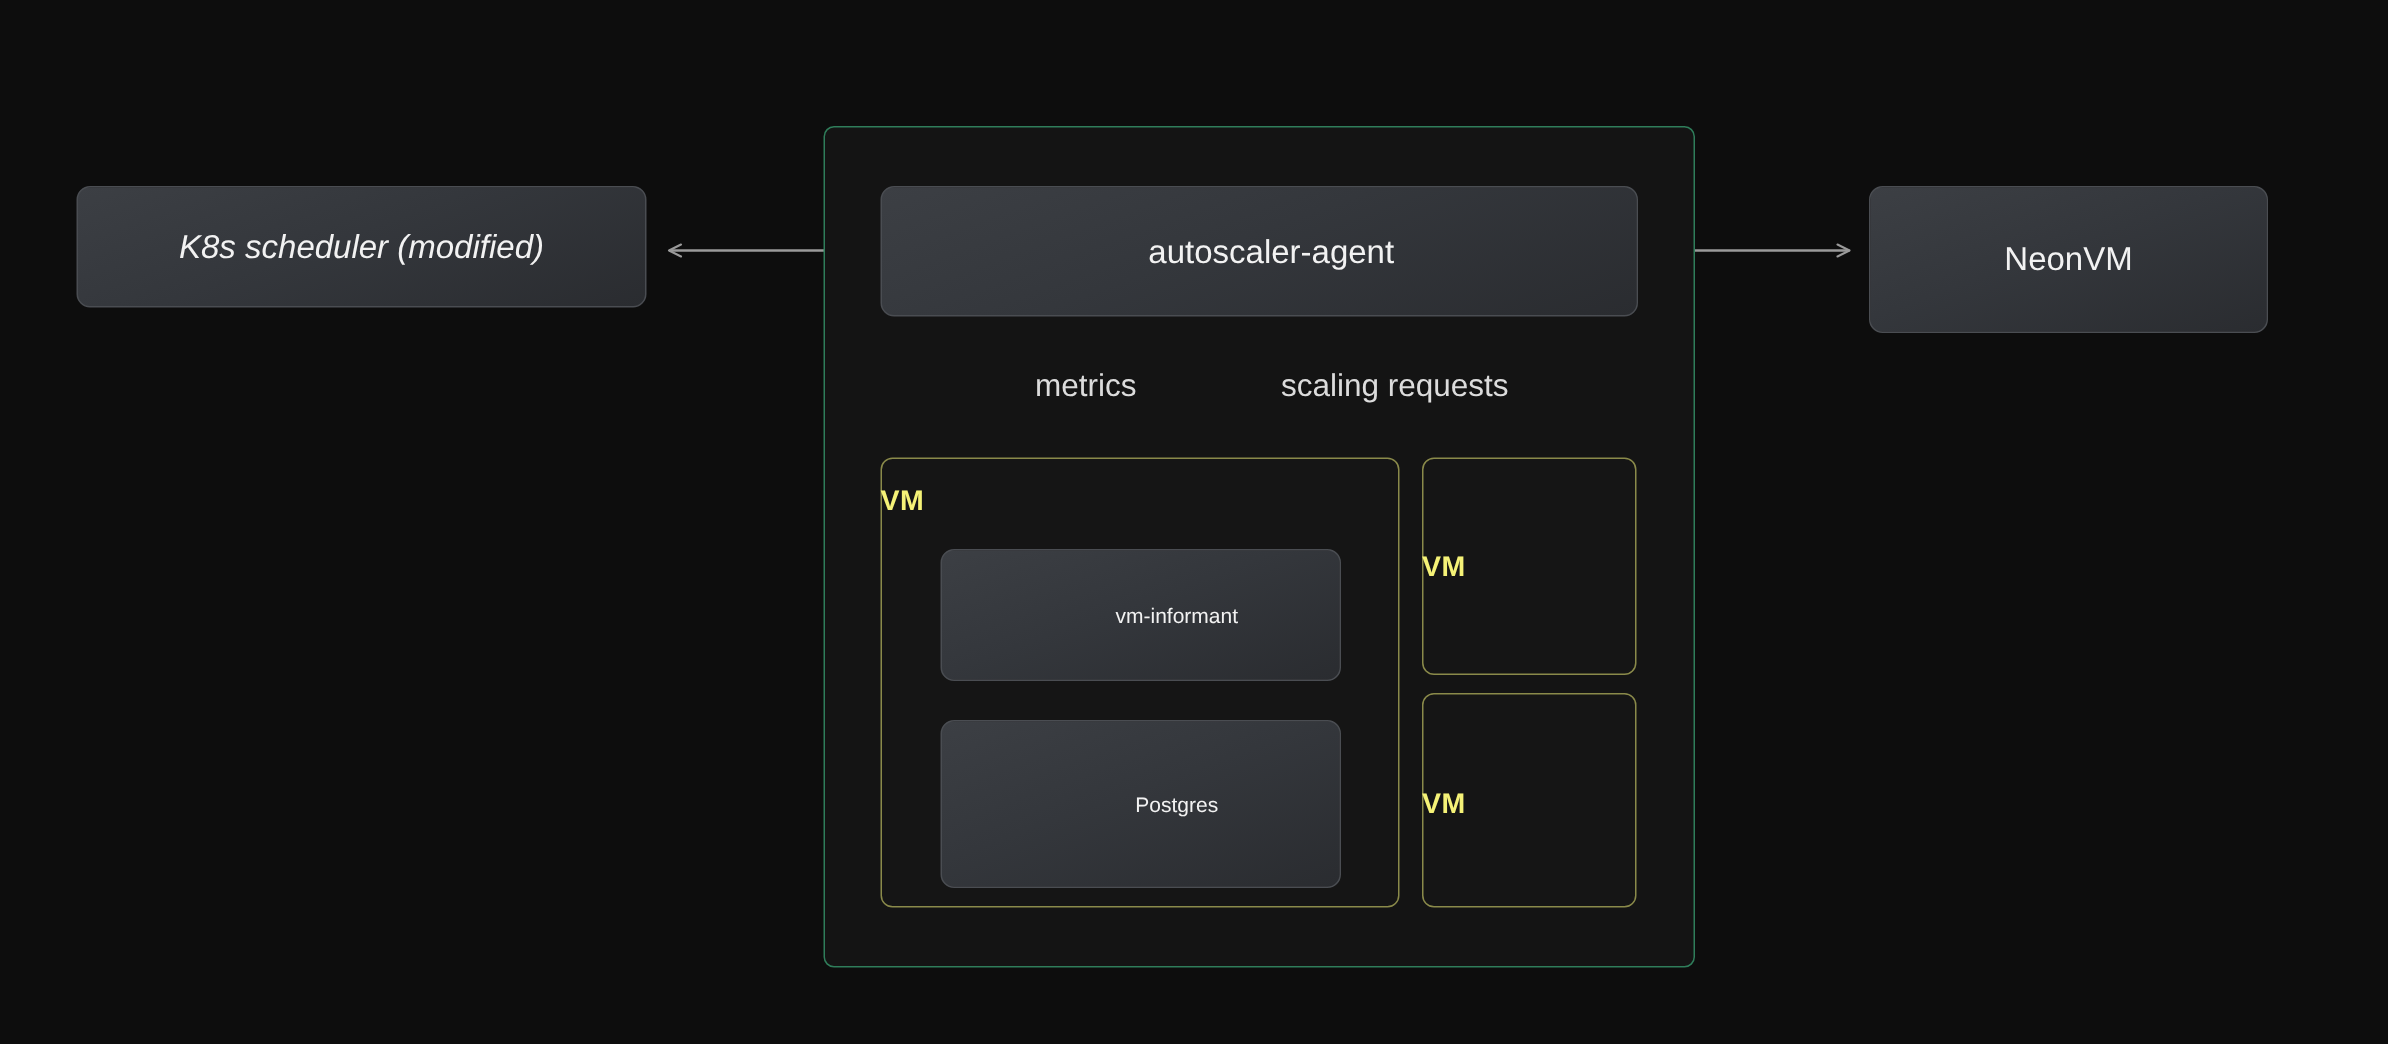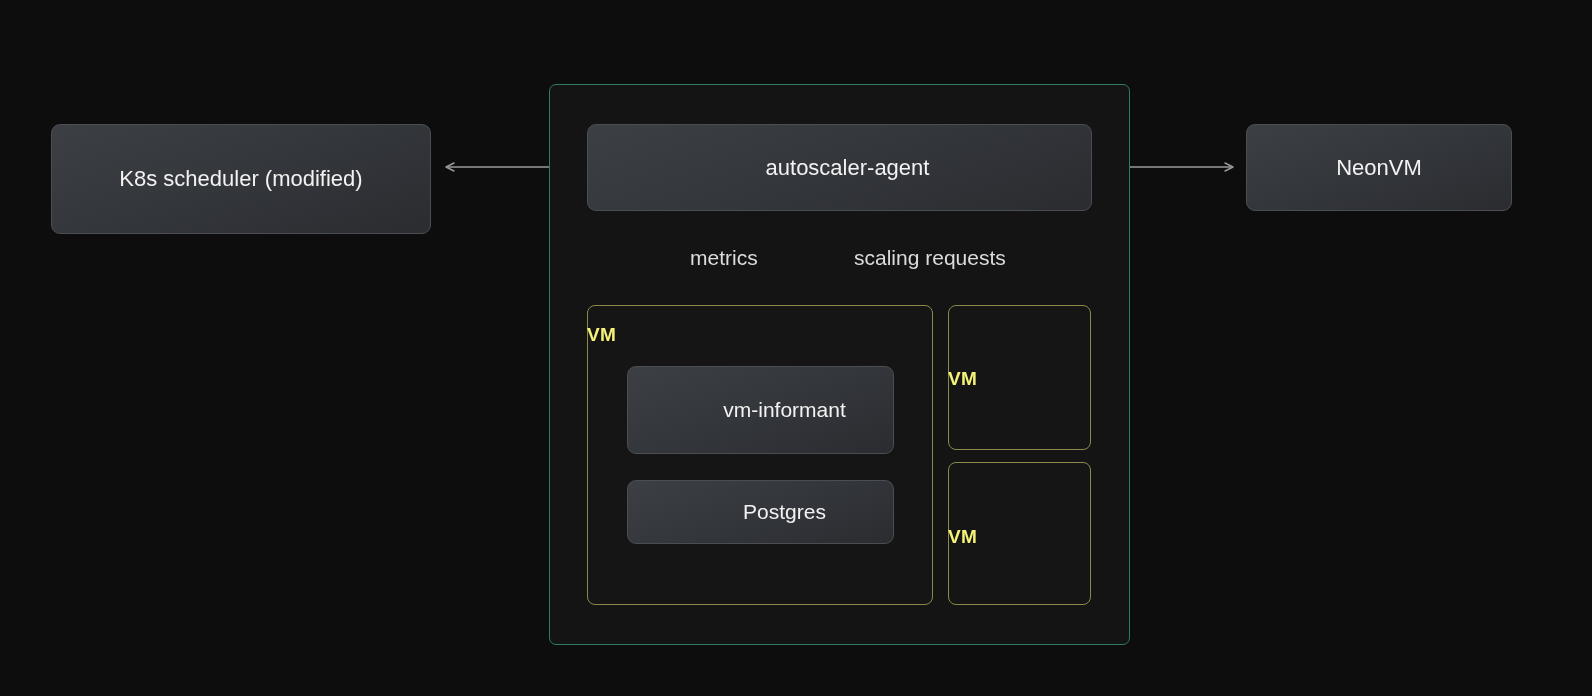--- a/index.html
+++ b/index.html
@@ -50,39 +50,39 @@
     border-radius: 9px;
     background: linear-gradient(160deg, #3c3f44 0%, #34373c 45%, #2a2c30 100%);
     display: flex;
     align-items: center;
     justify-content: center;
     color: #f2f2f2;
     font-size: 22px;
     font-weight: 400;
   }
 
-  #scheduler-card { left: 51px;   top: 124px; width: 380px; height: 110px; }
-  #neonvm-card    { left: 1246px; top: 124px; width: 266px; height: 87px; }
+  #scheduler-card { left: 51px;   top: 124px; width: 380px; height: 81px; font-style: italic; }
+  #neonvm-card    { left: 1246px; top: 124px; width: 266px; height: 98px; }
   #agent-card     { left: 587px;  top: 124px; width: 505px; height: 87px; padding-left: 16px; }
 
   .inner-card {
     position: absolute;
     box-sizing: border-box;
     border: 1px solid #4a4d52;
     border-radius: 9px;
     background: linear-gradient(160deg, #3c3f44 0%, #34373c 45%, #2a2c30 100%);
     display: flex;
     align-items: center;
     justify-content: center;
     color: #f2f2f2;
-    font-size: 21px;
+    font-size: 14px;
     padding-left: 48px;
   }
   #informant-card { left: 627px; top: 366px; width: 267px; height: 88px; }
-  #postgres-card  { left: 627px; top: 480px; width: 267px; height: 64px; }
+  #postgres-card  { left: 627px; top: 480px; width: 267px; height: 112px; }
 
   
   .vm-box {
     position: absolute;
     box-sizing: border-box;
     border: 1.2px solid #8a8a4a;
     border-radius: 8px;
     background: #151515;
   }
   #vm-main  { left: 587px; top: 305px; width: 346px; height: 300px; }

